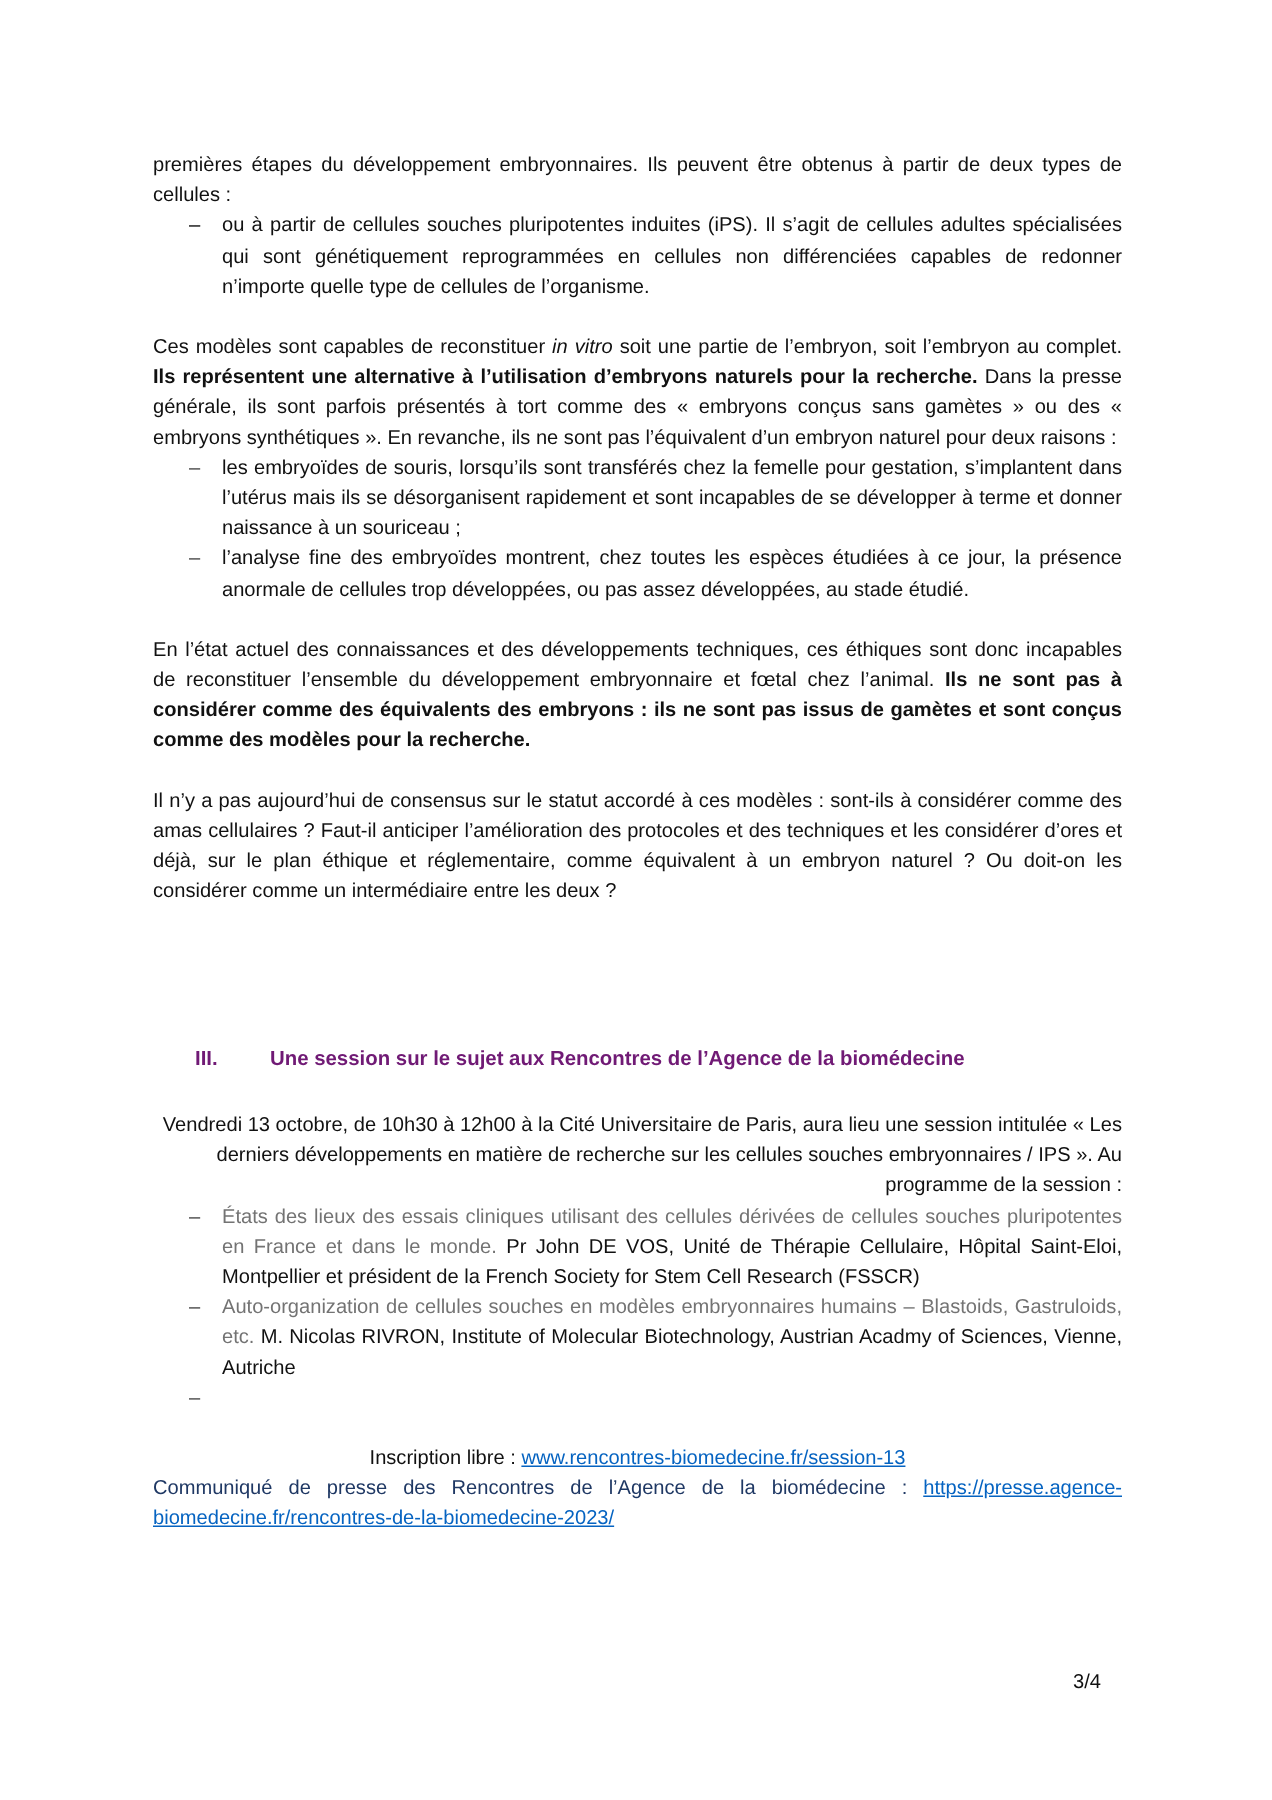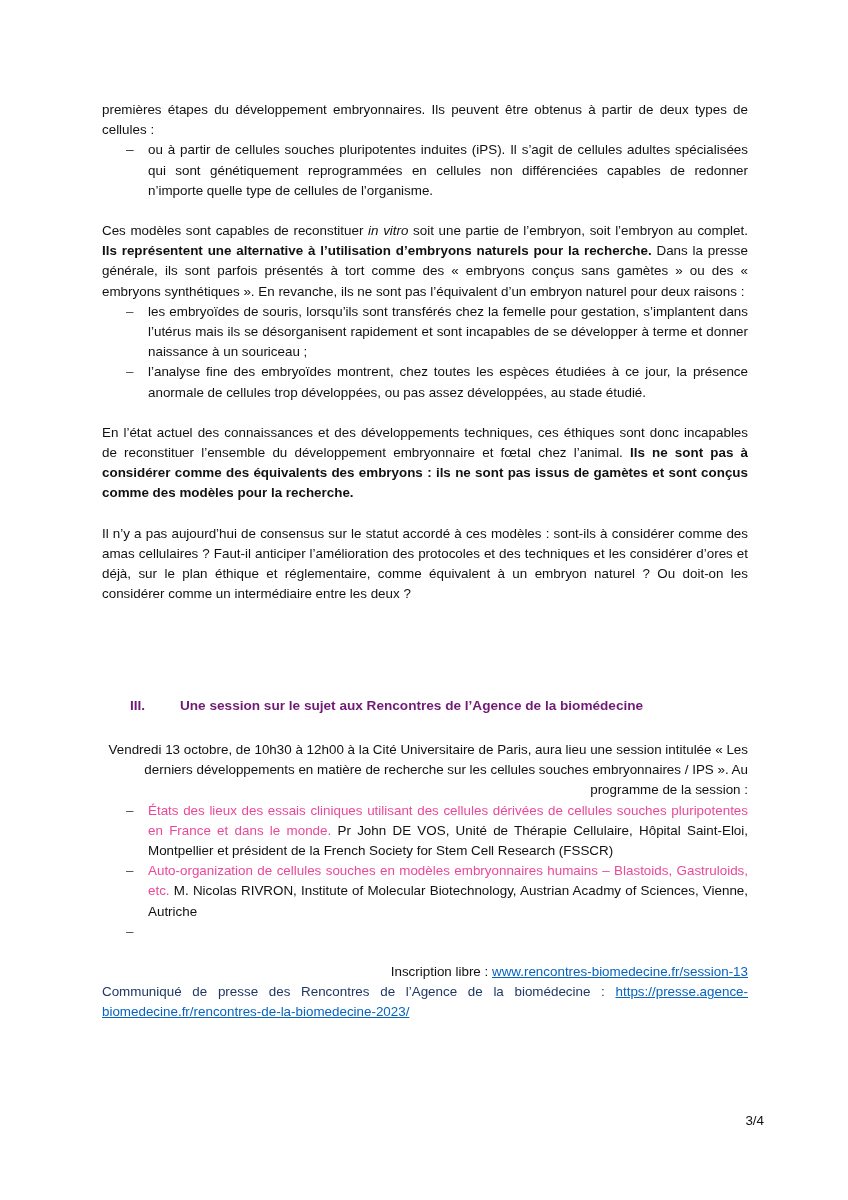--- a/index.html
+++ b/index.html
@@ -13,25 +13,25 @@
   ul.dash { list-style: none; margin: 0; padding: 0 0 0 46px; }
   ul.dash li { position: relative; text-align: justify; }
   ul.dash li .dash-mark { position: absolute; left: -22px; top: 0; color: #444; }
   .bold { font-weight: bold; }
   .ital { font-style: italic; }
   .section-title {
     position: absolute; left: 130px; top: 698px; font-size: 13.6px;
     font-weight: bold; color: #701a75; display: flex;
   }
   .section-title .num { width: 50px; }
-  .lightblue { color: #ec4899; }
+  .lightblue { color: #737373; }
   .darkblue { color: #1f3864; }
   a.link { color: #0563c1; text-decoration: underline; }
   .page2 { position: absolute; left: 102px; top: 740px; width: 646px; font-size: 13.4px; line-height: 20.2px; }
-  .page-number { position: absolute; right: 84px; top: 1113px; font-size: 13.4px; }
+  .page-number { position: absolute; right: 114px; top: 1113px; font-size: 13.4px; }
 </style>
 </head>
 <body>
 
 <div class="page">
   <p>premières étapes du développement embryonnaires. Ils peuvent être obtenus à partir de deux types de cellules :</p>
   <ul class="dash">
     <li><span class="dash-mark">–</span></li>
     <li><span class="dash-mark">–</span><span>ou à partir de cellules souches pluripotentes induites (iPS). Il s’agit de cellules adultes spécialisées qui sont génétiquement reprogrammées en cellules non différenciées capables de redonner n’importe quelle type de cellules de l’organisme.</span></li>
   </ul>
@@ -53,21 +53,21 @@
 </div>
 
 <div class="page2">
   <p style="text-align:right;">Vendredi 13 octobre, de 10h30 à 12h00 à la Cité Universitaire de Paris, aura lieu une session intitulée « Les derniers développements en matière de recherche sur les cellules souches embryonnaires / IPS ». Au programme de la session :</p>
   <ul class="dash">
     <li><span class="dash-mark lightblue">–</span><span class="lightblue">États des lieux des essais cliniques utilisant des cellules dérivées de cellules souches pluripotentes en France et dans le monde.</span><span> Pr John DE VOS, Unité de Thérapie Cellulaire, Hôpital Saint-Eloi, Montpellier et président de la French Society for Stem Cell Research (FSSCR)</span></li>
     <li><span class="dash-mark lightblue">–</span><span class="lightblue">Auto-organization de cellules souches en modèles embryonnaires humains – Blastoids, Gastruloids, etc.</span><span> M. Nicolas RIVRON, Institute of Molecular Biotechnology, Austrian Acadmy of Sciences, Vienne, Autriche</span></li>
     <li style="text-align:left;"><span class="dash-mark lightblue">–</span><br></li>
   </ul>
   <div class="gap"></div>
-  <p style="text-align:right;">
+  <p style="text-align:center;">
     <span>Inscription libre : </span><a class="link">www.rencontres-biomedecine.fr/session-13</a>
   </p>
   <p class="darkblue">
     <span>Communiqué de presse des Rencontres de l’Agence de la biomédecine : </span><a class="link">https://presse.agence-biomedecine.fr/rencontres-de-la-biomedecine-2023/</a>
   </p>
 </div>
 
 <div class="page-number">3/4</div>
 
 </body></html>

